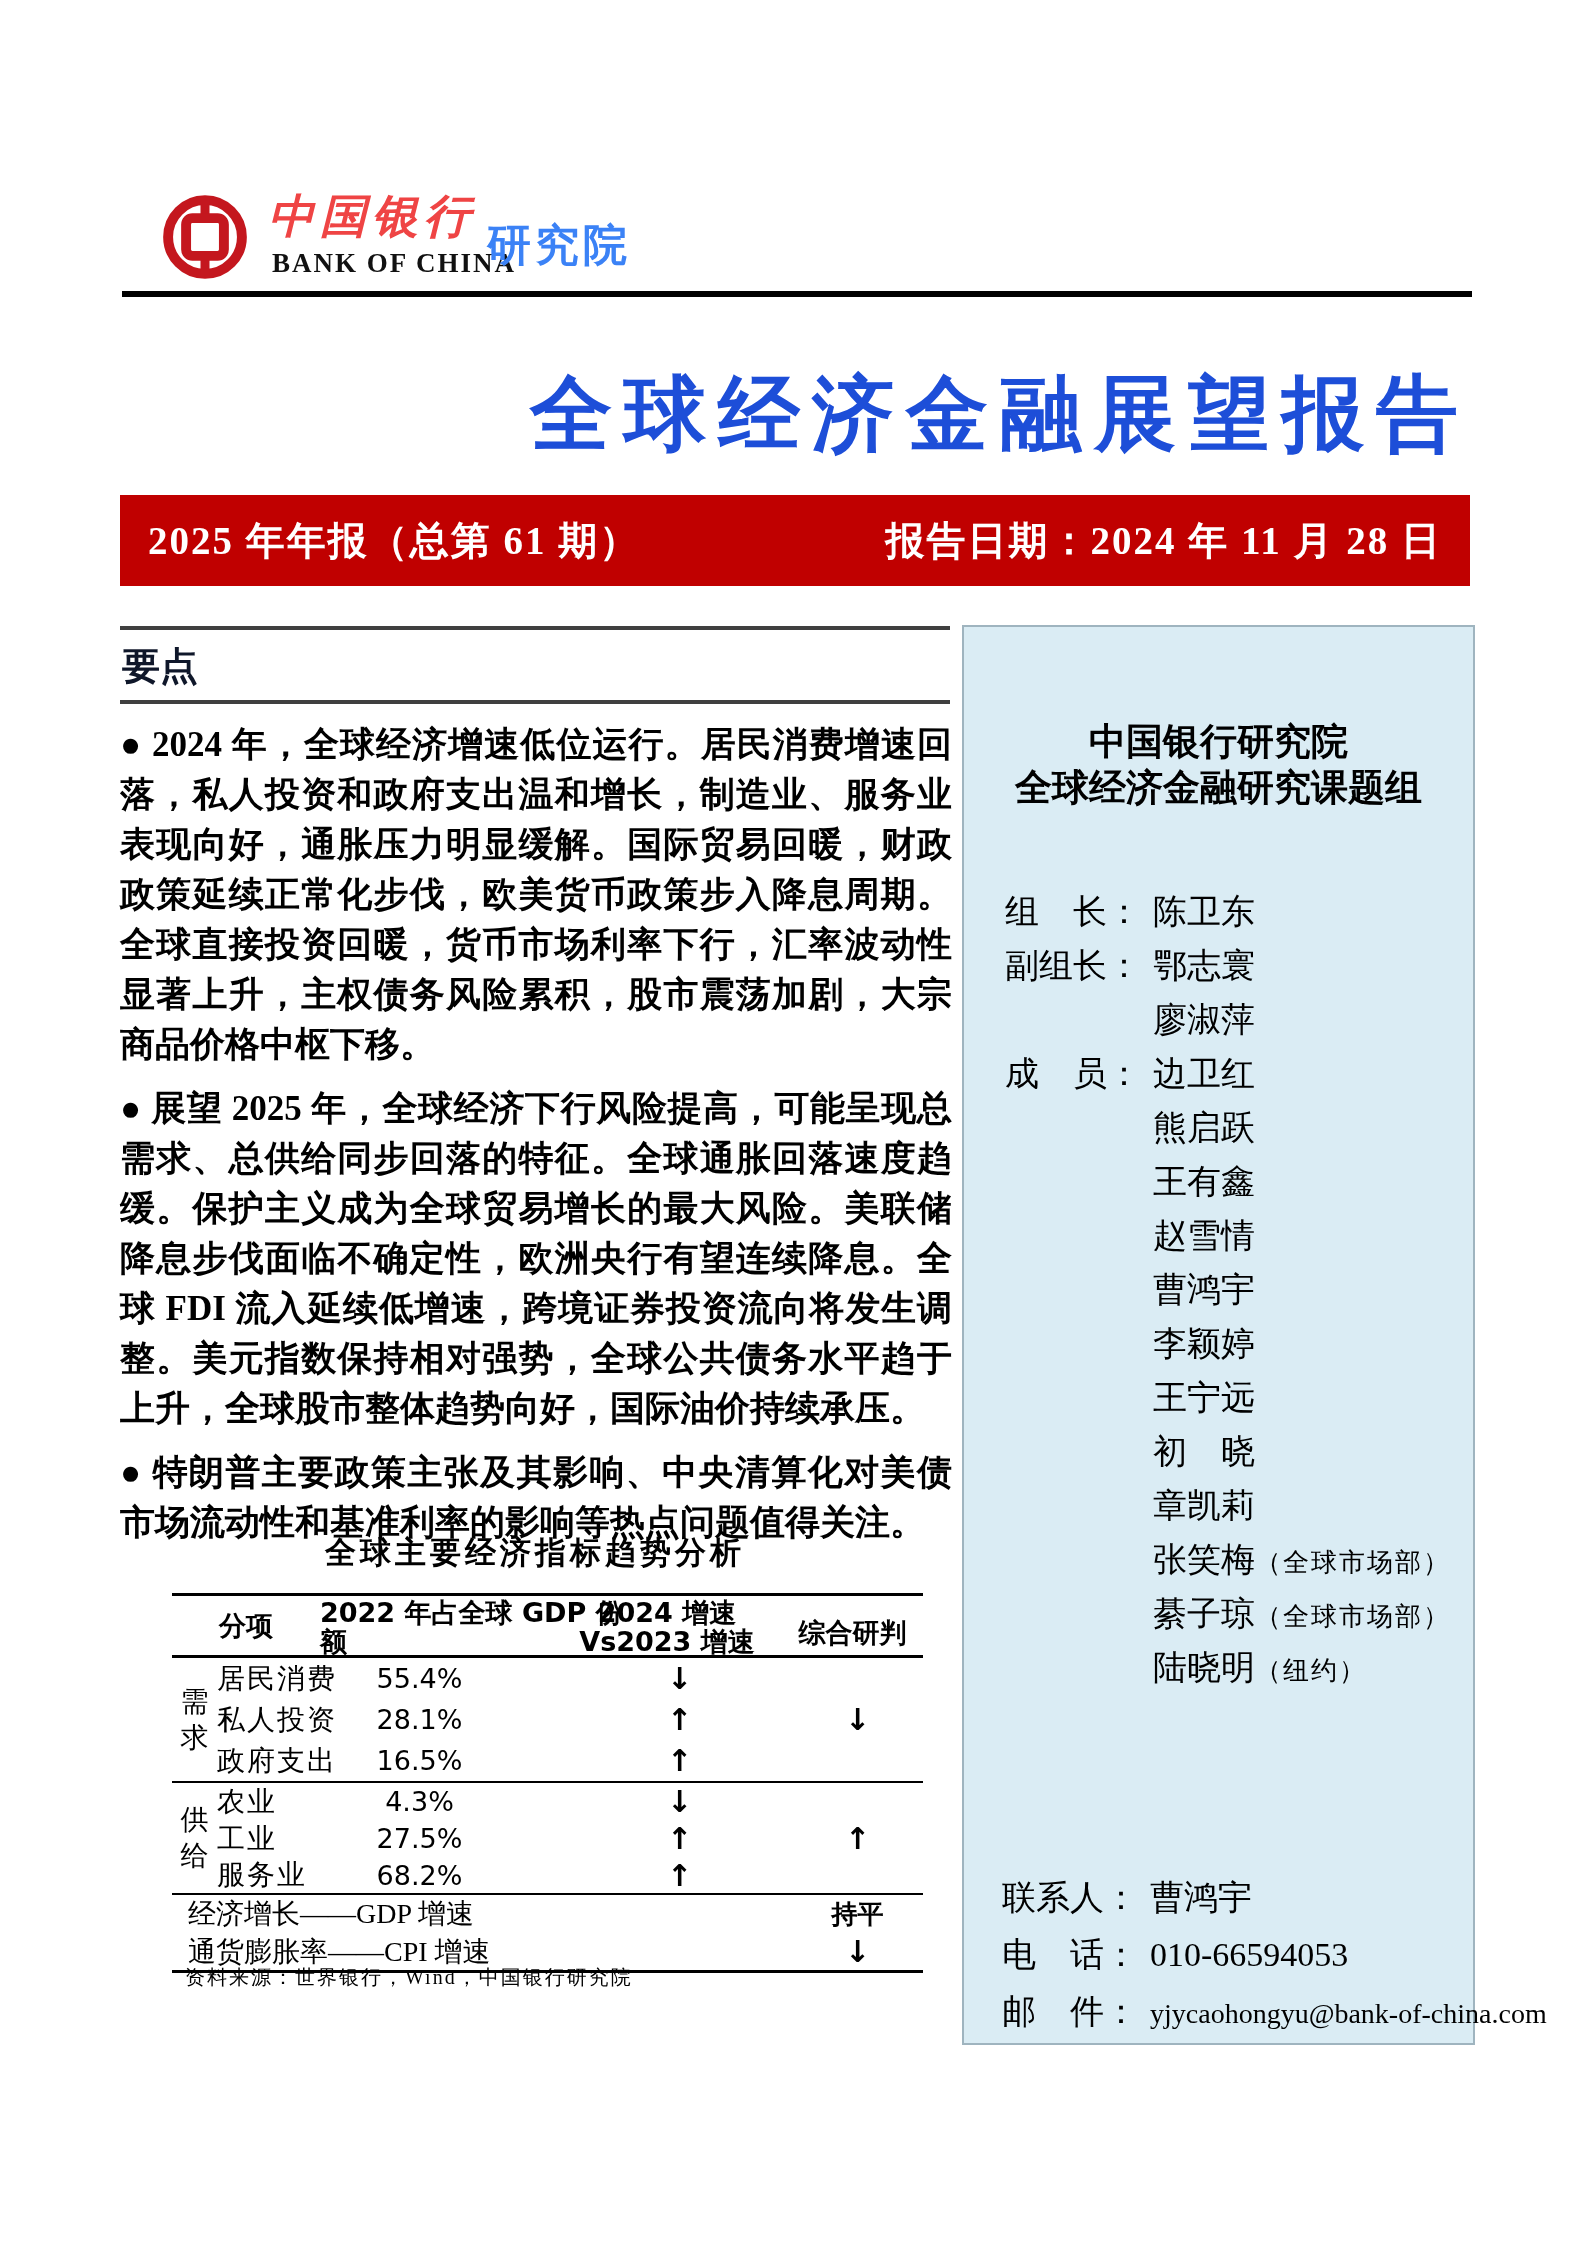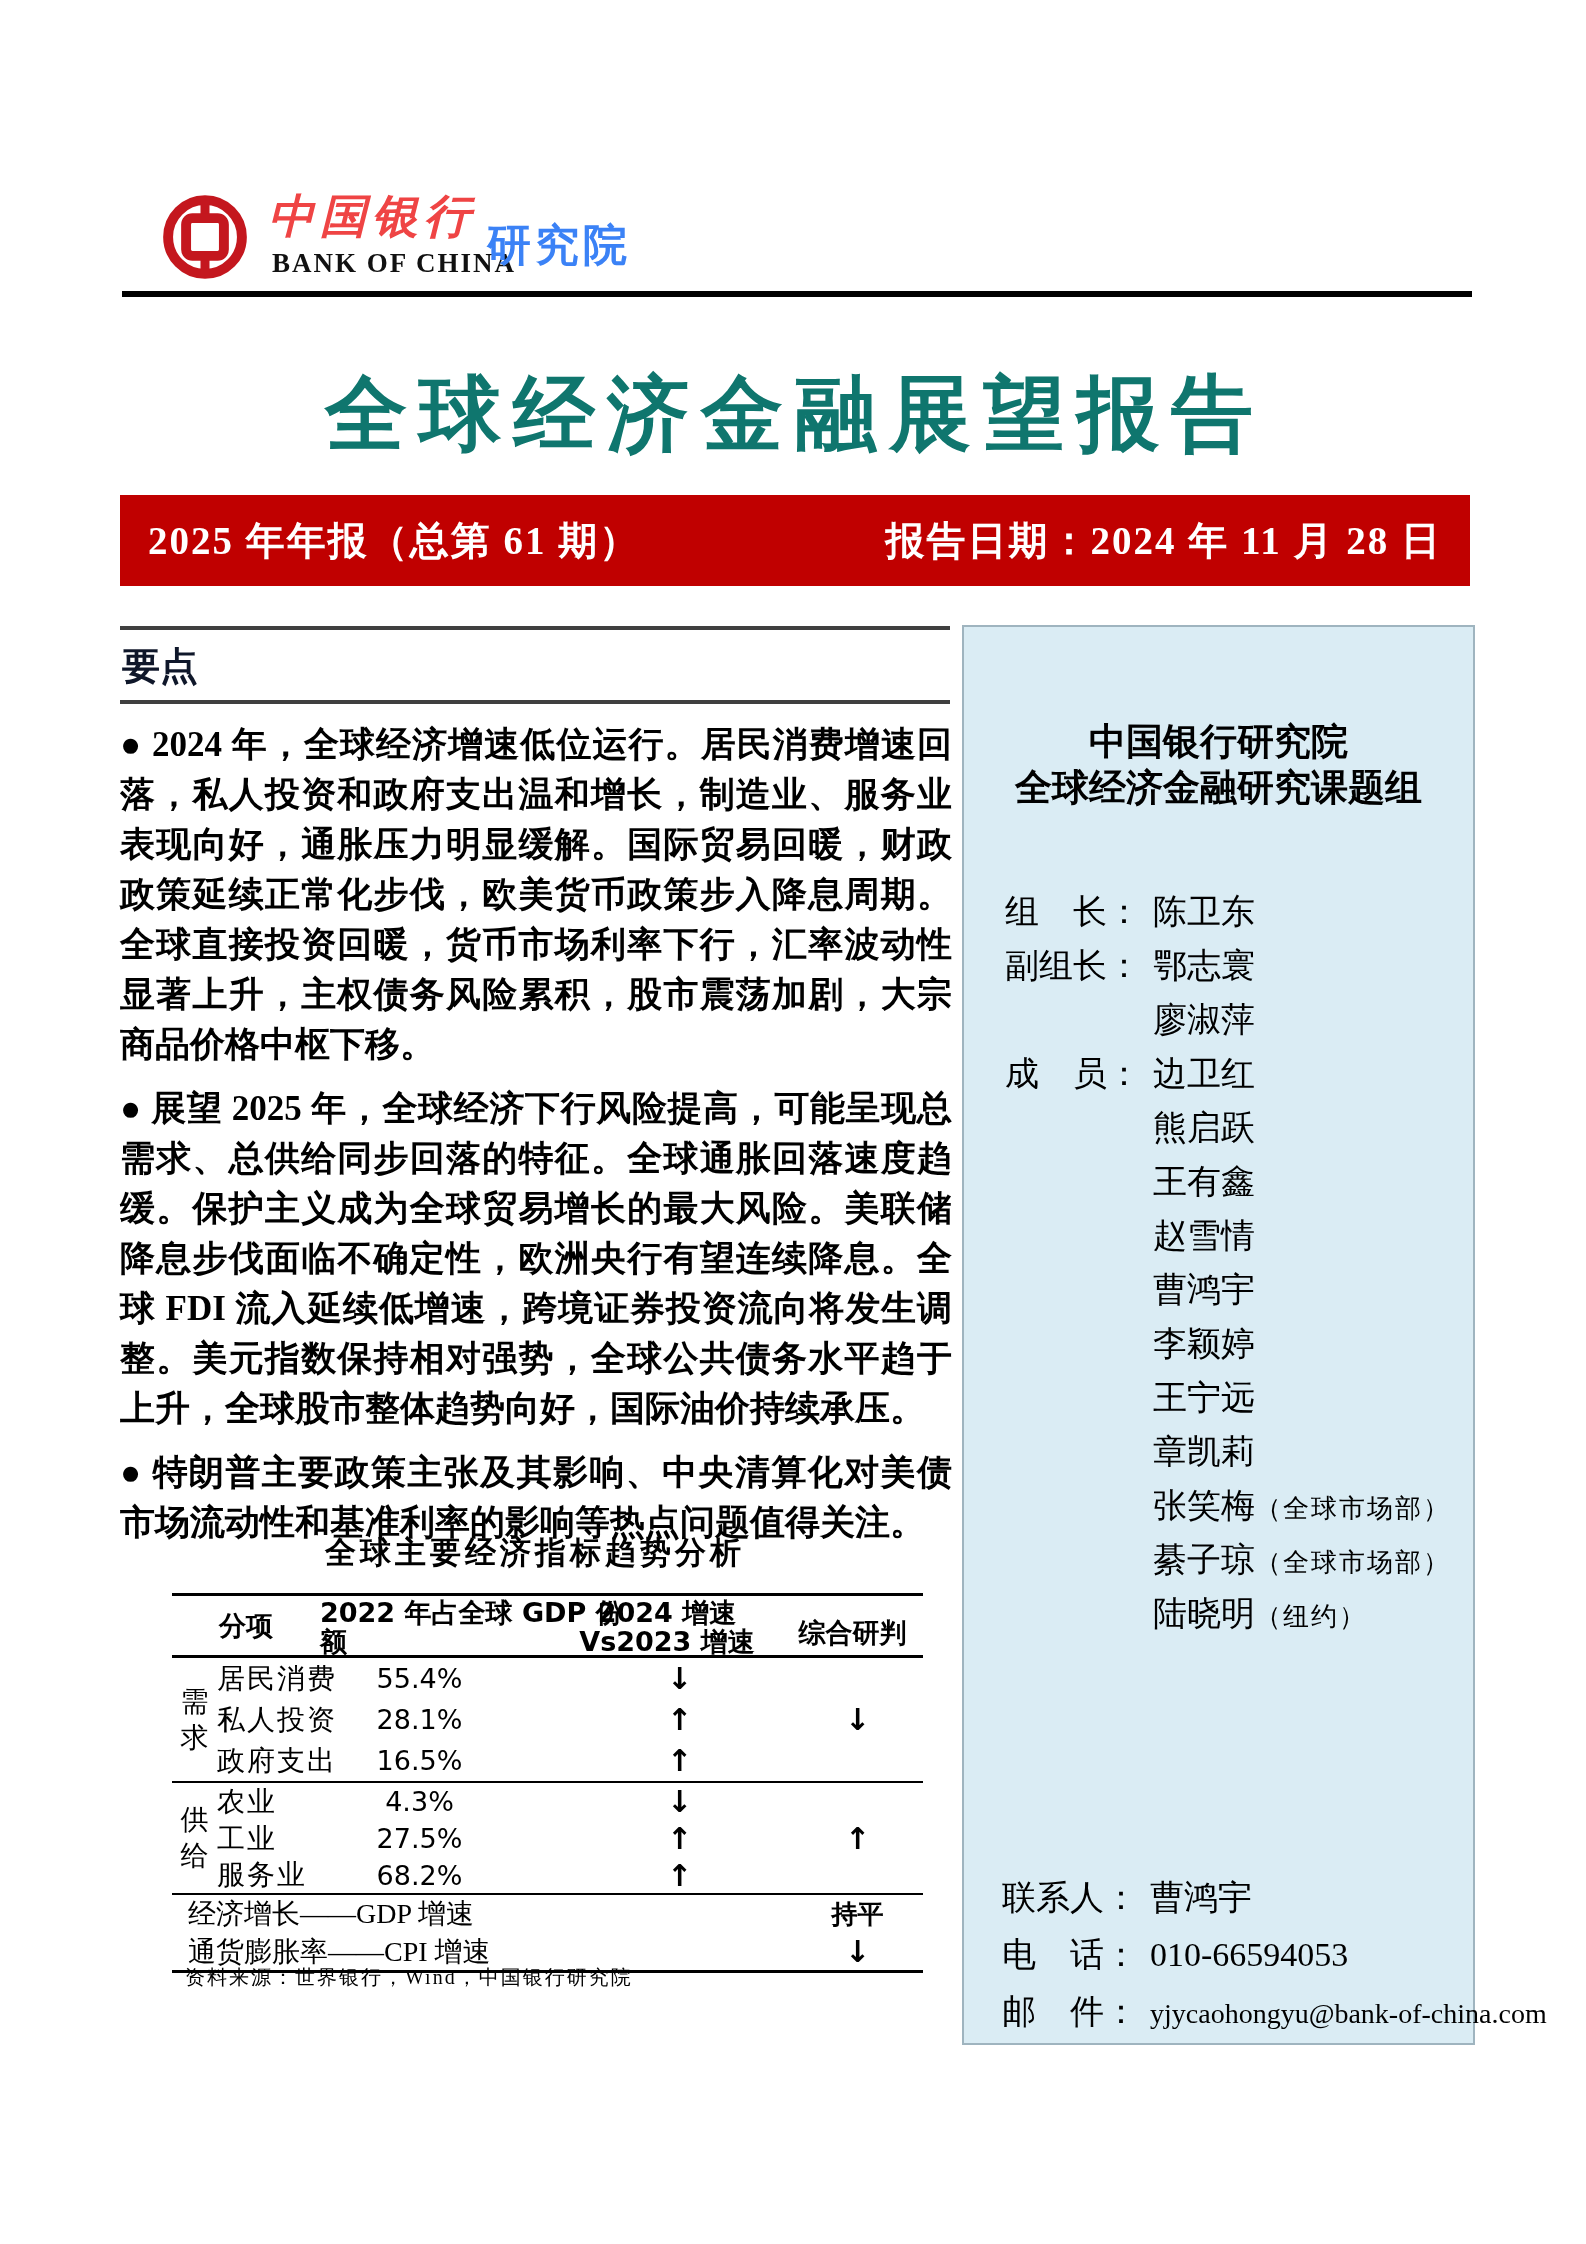--- a/index.html
+++ b/index.html
@@ -8,22 +8,22 @@
     font-family:"Liberation Serif","DejaVu Serif",serif;color:#000;overflow:hidden;
   }
   
   .logo-emblem{position:absolute;left:160px;top:188px;width:90px;height:98px;}
   .logo-cn{position:absolute;left:268px;top:186px;font-size:46px;font-weight:bold;color:#ef4444;
     letter-spacing:6px;font-style:italic;text-align:right;}
   .logo-en{position:absolute;left:272px;top:248px;font-size:27px;font-weight:bold;color:#111;letter-spacing:2px;}
   .logo-dept{position:absolute;left:487px;top:216px;font-size:44px;font-weight:bold;color:#3b82f6;letter-spacing:4px;}
   .top-rule{position:absolute;left:122px;top:291px;width:1350px;height:6px;background:#000;}
   
-  .main-title{position:absolute;left:120px;top:362px;width:1350px;text-align:center;
-    font-size:82px;font-weight:bold;color:#0f766e;letter-spacing:12px;line-height:105px;}
+  .main-title{position:absolute;left:120px;top:362px;width:1350px;text-align:right;
+    font-size:82px;font-weight:bold;color:#1d4ed8;letter-spacing:12px;line-height:105px;}
   .issue-bar{position:absolute;left:120px;top:495px;width:1350px;height:91px;background:#c00000;
     display:flex;justify-content:space-between;align-items:center;padding:0 28px;box-sizing:border-box;}
   .issue-bar .txt{font-size:39px;font-weight:bold;color:#ffffff;letter-spacing:2px;}
   
   .hl-rule{position:absolute;left:120px;width:830px;height:4px;background:#3f3f3f;}
   .hl-heading{position:absolute;left:122px;top:641px;font-size:38px;font-weight:bold;color:#0f172a;}
   .bullets{position:absolute;left:120px;top:720px;width:832px;font-size:35px;line-height:50px;
     text-align:justify;color:#000;font-weight:bold;}
   .bullets p{margin:0 0 14px 0;}
   
@@ -161,20 +161,21 @@
       <div class="sb-role"><span class="sb-label">组　长：</span><span>陈卫东</span></div>
       <div class="sb-role"><span class="sb-label">副组长：</span><span>鄂志寰</span></div>
       <div class="sb-role"><span class="sb-label"></span><span>廖淑萍</span></div>
       <div class="sb-role"><span class="sb-label">成　员：</span><span>边卫红</span></div>
       <div class="sb-role"><span class="sb-label"></span><span>熊启跃</span></div>
       <div class="sb-role"><span class="sb-label"></span><span>王有鑫</span></div>
       <div class="sb-role"><span class="sb-label"></span><span>赵雪情</span></div>
       <div class="sb-role"><span class="sb-label"></span><span>曹鸿宇</span></div>
       <div class="sb-role"><span class="sb-label"></span><span>李颖婷</span></div>
       <div class="sb-role"><span class="sb-label"></span><span>王宁远</span></div>
+      <div class="sb-role"><span class="sb-label"></span><span>初　晓</span></div>
       <div class="sb-role"><span class="sb-label"></span><span>章凯莉</span></div>
       <div class="sb-role"><span class="sb-label"></span><span>张笑梅</span><span class="sb-note">（全球市场部）</span></div>
       <div class="sb-role"><span class="sb-label"></span><span>綦子琼</span><span class="sb-note">（全球市场部）</span></div>
       <div class="sb-role"><span class="sb-label"></span><span>陆晓明</span><span class="sb-note">（纽约）</span></div>
     </div>
 
     <div class="sb-contacts">
       <div class="sb-contact"><span class="sb-label">联系人：</span><span>曹鸿宇</span></div>
       <div class="sb-contact"><span class="sb-label">电　话：</span><span>010-66594053</span></div>
       <div class="sb-contact"><span class="sb-label">邮　件：</span><span class="val-small">yjycaohongyu@bank-of-china.com</span></div>

